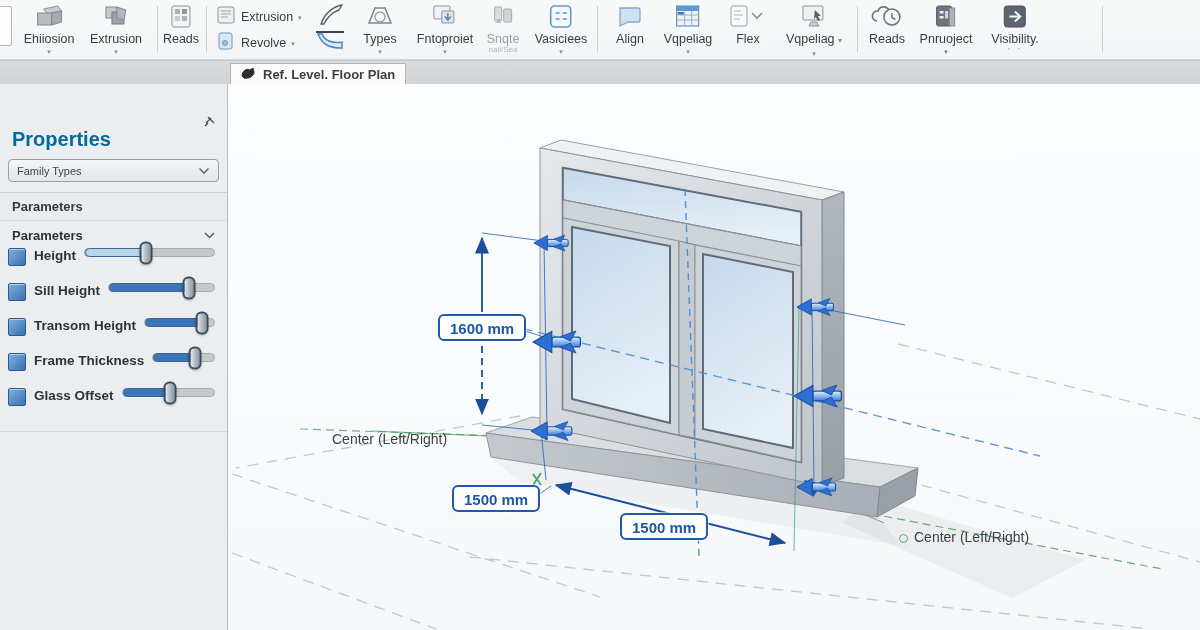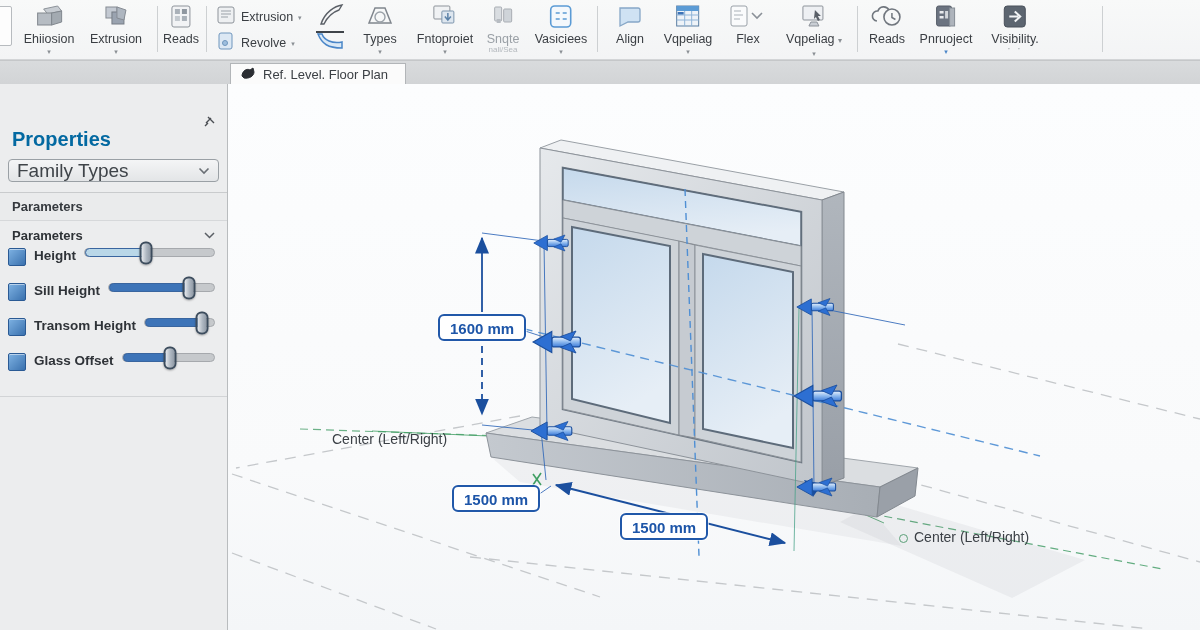--- a/index.html
+++ b/index.html
@@ -23,32 +23,32 @@
   .stackrow .rlabel { font-size:12.5px; color:#3a3e43; white-space:nowrap; }
   .partial-doc { position:absolute; left:-6px; top:6px; width:18px; height:40px;
                  background:#fdfdfd; border:1.5px solid #b7bbbf; border-radius:2px; }
 
   
   .tabstrip { position:absolute; left:0; top:60px; width:1200px; height:24px;
               background:linear-gradient(180deg,#d9dbdd,#d2d4d6); border-top:1px solid #c5c7c9; }
   .viewtab { position:absolute; left:230px; top:2px; width:176px; height:22px;
              background:#fbfbfb; border:1px solid #b2b5b8; border-bottom:none;
              display:flex; align-items:center; gap:8px; padding:0 10px; }
-  .viewtab .tlabel { font-size:13px; color:#3c4045; white-space:nowrap; }
+  .viewtab .tlabel { font-size:13px; color:#3c4045; white-space:nowrap;font-weight:bold; }
 
   
   .panel { position:absolute; left:0; top:84px; width:228px; height:546px;
            background:#ecedee; border-right:1px solid #b9bcbe; }
   .panel-header { display:flex; align-items:center; justify-content:space-between;
                   padding:8px 12px 4px 12px; }
   .panel-header .ptitle { font-size:20px; font-weight:bold; color:#0369a1;margin-top:36px; }
   .combo { margin:4px 8px 10px 8px; height:23px; border:1px solid #9aa0a5; border-radius:4px;
            background:linear-gradient(180deg,#f4f5f6,#e3e5e7);
            display:flex; align-items:center; justify-content:space-between; padding:0 8px; }
-  .combo .cval { font-size:19px; color:#3f4449; }
+  .combo .cval { font-size:11px; color:#3f4449; }
   .sectionbar { border-top:1px solid #c9cbcd; border-bottom:1px solid #d6d8da;
                 padding:6px 12px; font-size:13px; font-weight:600; color:#35393e; background:#eaebec; }
   .groupbar { display:flex; align-items:center; justify-content:space-between;
               padding:7px 12px 5px 12px; font-size:13px; font-weight:bold; color:#2e3236; }
   .param-row { display:flex; align-items:center; gap:8px; padding:4px 10px 4px 8px; }
   .bluesq { width:18px; height:18px; flex:0 0 18px; border-radius:2px;
             background:linear-gradient(135deg,#7db1e2,#3a71ae); border:1px solid #2a5a94;
             box-shadow:inset 0 1px 0 rgba(255,255,255,.5); }
   .width-field { flex:1; height:21px; border:1px solid #8f959b; border-radius:3px;
                  background:linear-gradient(90deg,#dde3e9 0%,#e8ecef 55%,#fafbfc 60%,#ffffff 100%);
@@ -361,20 +361,28 @@
           <span class="track-fill" style="width: 76%; background: rgb(61, 116, 184);"></span>
           <span class="handle" style="left: 76%;"></span>
         </span>
     </div>
     <div class="slider-row">
       <span class="bluesq"></span>
       <span class="slabel">Transom Height</span>
       <span class="track">
           <span class="track-fill" style="width: 83%; background: rgb(61, 116, 184);"></span>
           <span class="handle" style="left: 83%;"></span>
+        </span>
+    </div>
+    <div class="slider-row">
+      <span class="bluesq"></span>
+      <span class="slabel">Frame Thickness</span>
+      <span class="track">
+          <span class="track-fill" style="width: 69%; background: rgb(61, 116, 184);"></span>
+          <span class="handle" style="left: 69%;"></span>
         </span>
     </div>
     <div class="slider-row">
       <span class="bluesq"></span>
       <span class="slabel">Glass Offset</span>
       <span class="track">
           <span class="track-fill" style="width: 52%; background: rgb(61, 116, 184);"></span>
           <span class="handle" style="left: 52%;"></span>
         </span>
     </div>

